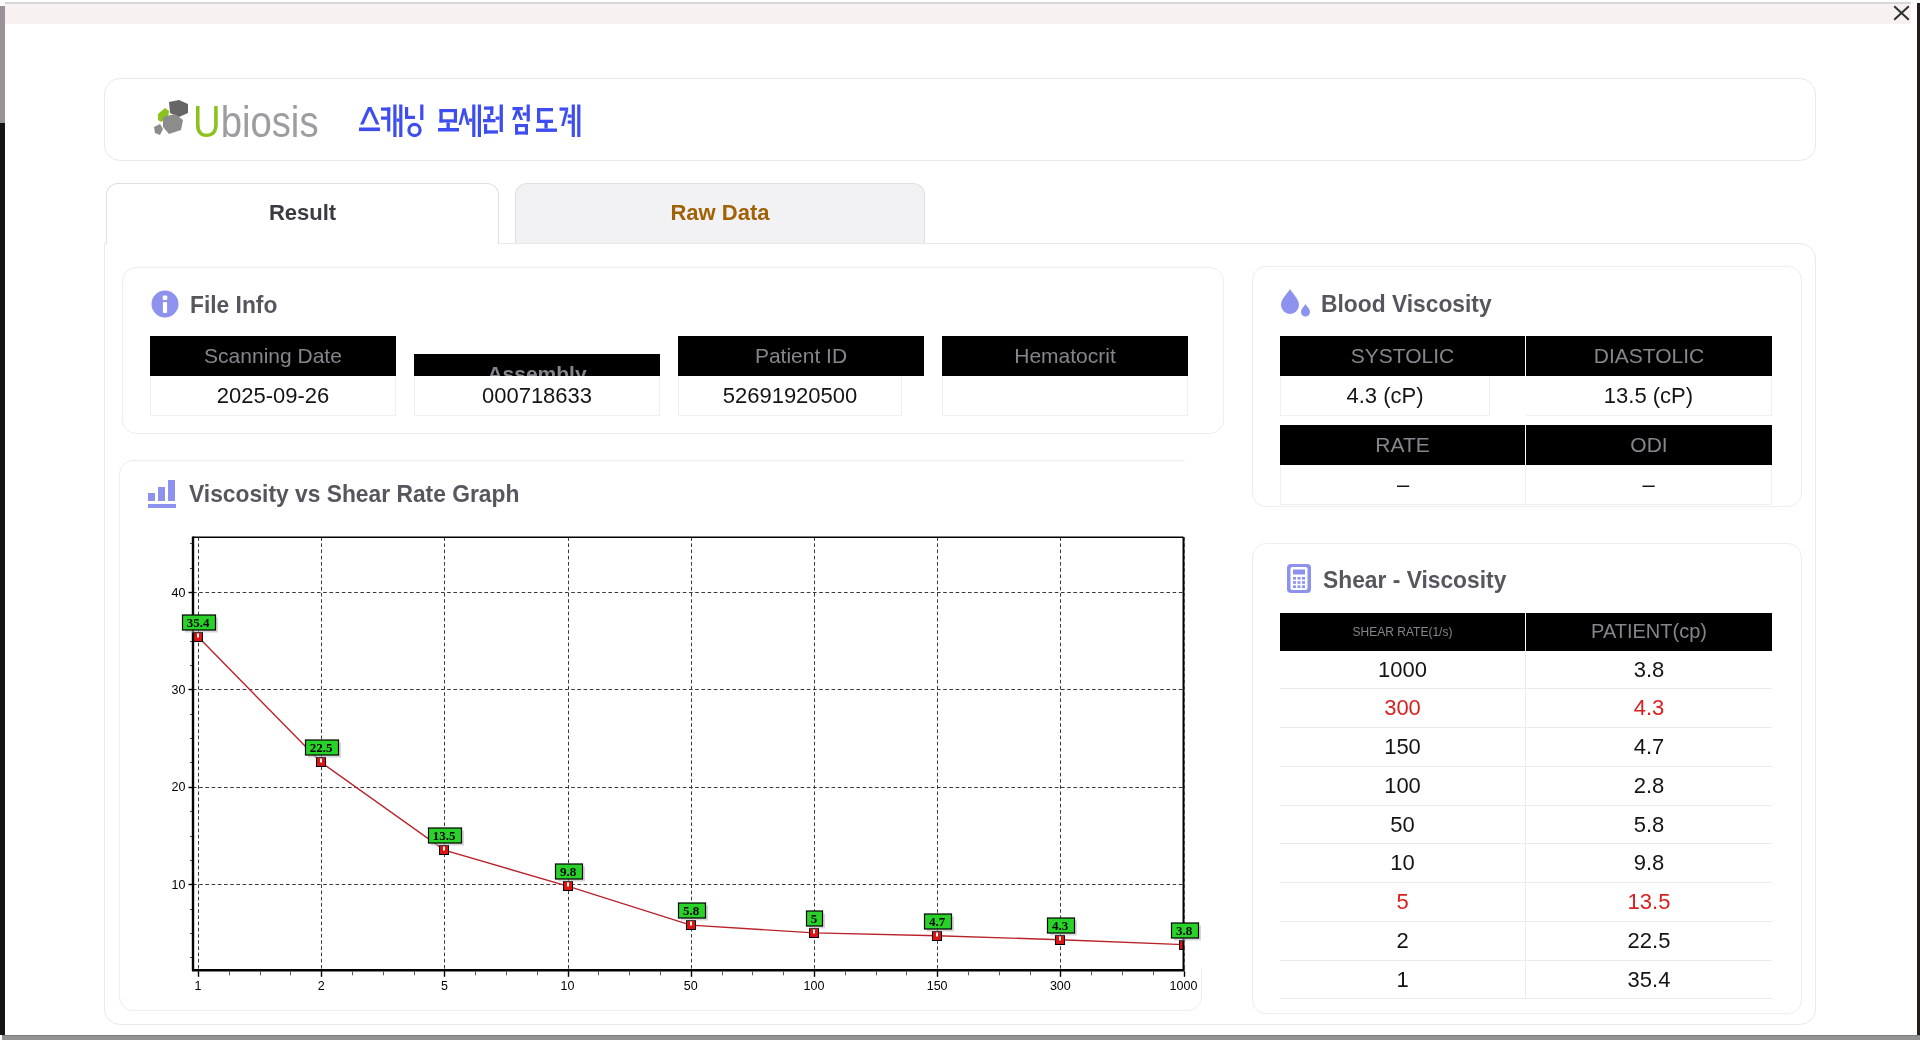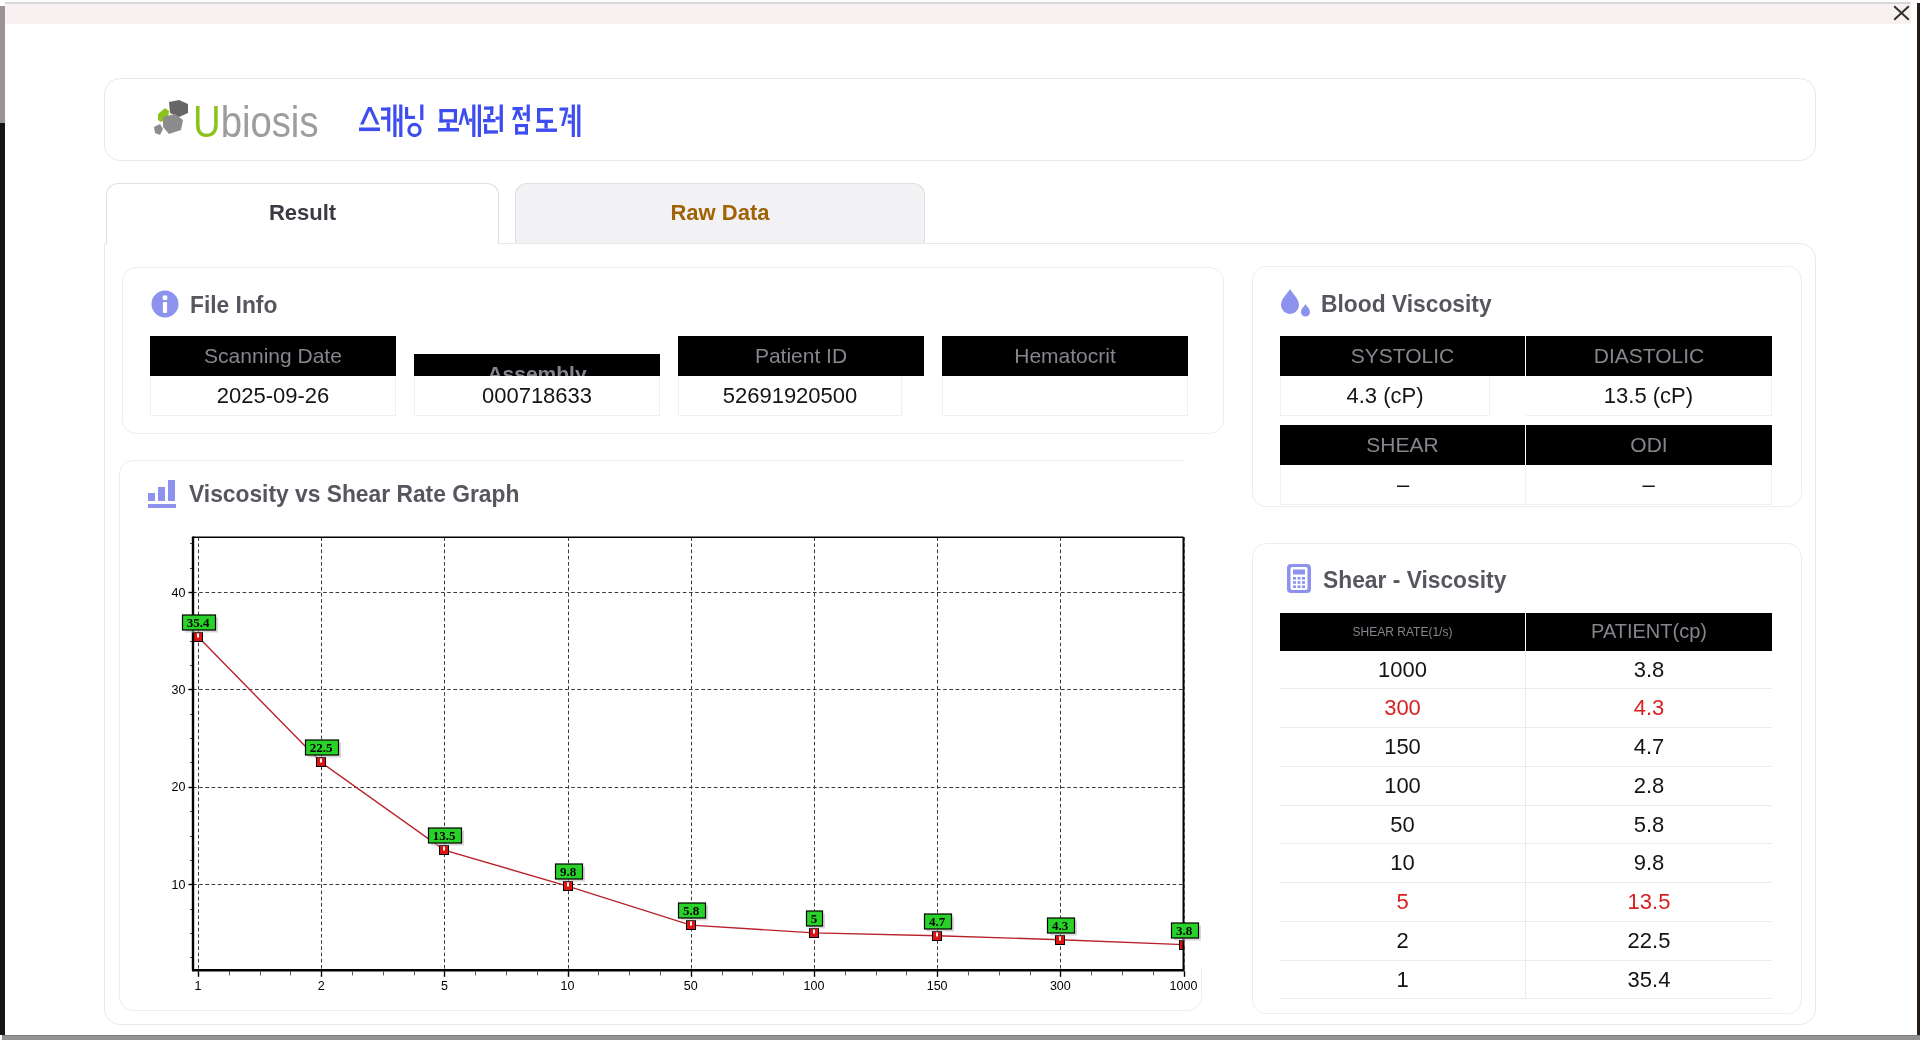--- a/index.html
+++ b/index.html
@@ -125,21 +125,21 @@
 <div class="panel" style="left:1252px;top:266px;width:550px;height:241px;"></div>
 <svg class="abs" style="left:1280px;top:288px;" width="32" height="32" viewBox="0 0 32 32">
   <path d="M10 1 C13 6 19 11 19 17 A9 9 0 0 1 1 17 C1 11 7 6 10 1 Z" fill="#8c92ee"></path>
   <path d="M25.5 16 C27 18.5 30 21 30 24 A4.5 4.5 0 0 1 21 24 C21 21 24 18.5 25.5 16 Z" fill="#8c92ee"></path>
 </svg>
 <div class="ptitle" style="left:1321px;top:290px;">Blood Viscosity</div>
 <div class="hcell" style="left:1280px;top:336px;width:245px;height:40px;">SYSTOLIC</div>
 <div class="hcell" style="left:1526px;top:336px;width:246px;height:40px;">DIASTOLIC</div>
 <div class="vcell" style="left:1280px;top:376px;width:210px;height:40px;">4.3 (cP)</div>
 <div class="vcell" style="left:1526px;top:376px;width:246px;height:40px;border-left:none;">13.5 (cP)</div>
-<div class="hcell" style="left:1280px;top:425px;width:245px;height:40px;">SHEAR</div>
+<div class="hcell" style="left:1280px;top:425px;width:245px;height:40px;">RATE</div>
 <div class="hcell" style="left:1526px;top:425px;width:246px;height:40px;">ODI</div>
 <div class="vcell" style="left:1280px;top:465px;width:246px;height:40px;">–</div>
 <div class="vcell" style="left:1526px;top:465px;width:246px;height:40px;border-left:none;">–</div>
 
 <div class="panel" style="left:1252px;top:543px;width:550px;height:471px;"></div>
 <svg class="abs" style="left:1287px;top:564px;" width="24" height="29" viewBox="0 0 24 29">
   <rect x="0" y="0" width="24" height="29" rx="4" fill="#8c92ee"></rect>
   <rect x="3.5" y="3" width="17" height="23" rx="2" fill="#fff"></rect>
   <rect x="6" y="5.5" width="12" height="5" fill="#8c92ee"></rect>
   <g fill="#8c92ee">

